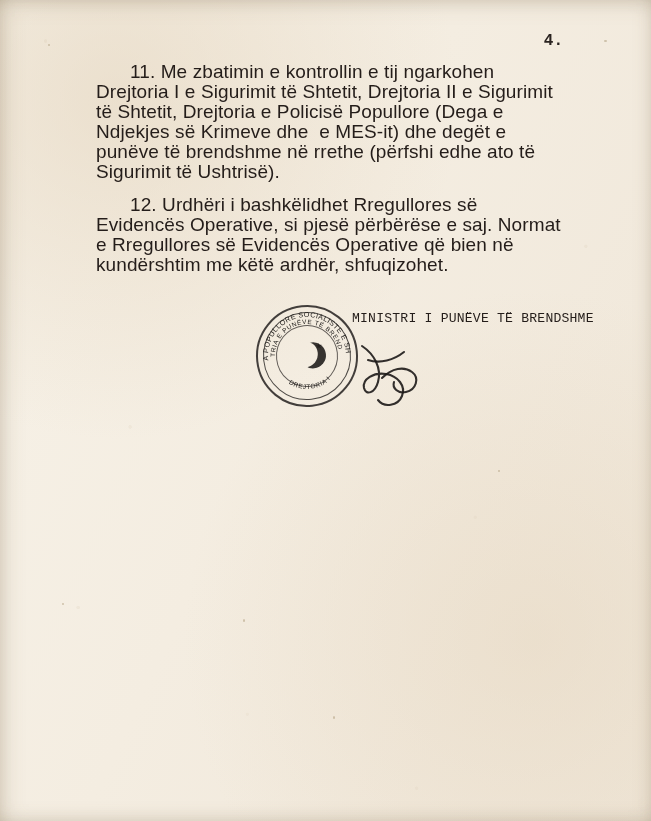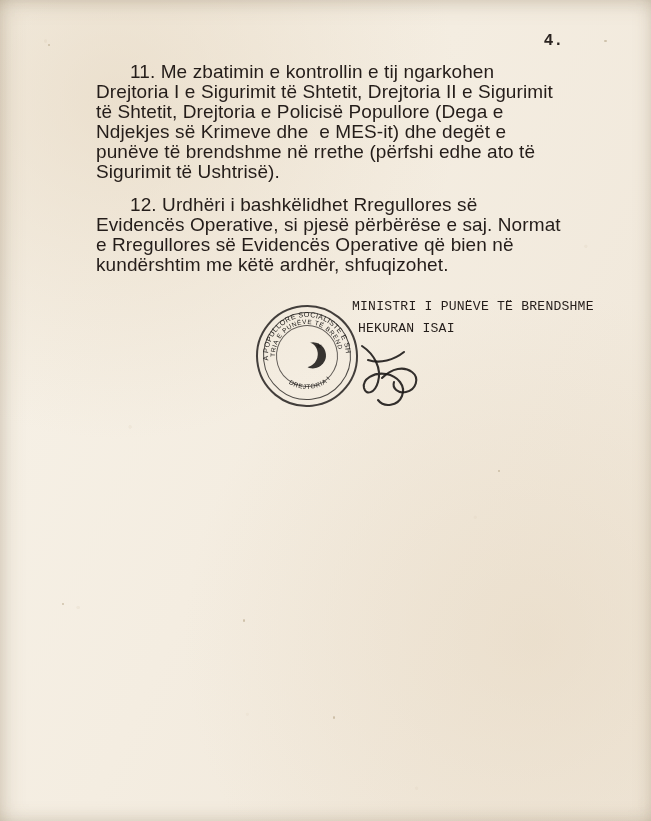--- a/index.html
+++ b/index.html
@@ -77,21 +77,21 @@
   .para {
     margin: 0 0 13px 0;
     text-indent: 34px;
     white-space: pre-wrap;
   }
   .para.second { margin-top: 4px; }
 
   .signature-block {
     position: absolute;
     left: 352px;
-    top: 296px;
+    top: 308px;
     color: #241d1a;
     font-family: "Liberation Mono", monospace;
     font-size: 13.1px;
     line-height: 22px;
     letter-spacing: 0.2px;
   }
   .sig-name { padding-left: 6px; }
 
   
   .stamp {
@@ -214,21 +214,20 @@
       </text>
     </svg>
     <div class="emblem">
       <div class="crescent"></div>
       <div class="star">★</div>
     </div>
   </div>
 
   <div class="signature-block">
     <div>MINISTRI I PUNËVE TË BRENDSHME</div>
-    <div class="sig-name">HEKURAN ISAI</div>
   </div>
 
   <svg class="signature-mark" viewBox="0 0 86 86">
     <path d="M10,8 C22,16 30,30 26,44 C23,55 14,58 12,50 C10,41 22,34 34,36 C46,38 54,48 50,58 C46,68 32,70 26,62"></path>
     <path d="M16,22 C28,26 42,22 52,14"></path>
     <path d="M30,40 C40,30 52,28 60,34 C68,40 64,52 54,54 C46,56 40,50 42,44"></path>
   </svg>
 
   <div class="speck" style="left:48px;  top:44px;  width:2px; height:2px;"></div>
   <div class="speck" style="left:604px; top:40px;  width:3px; height:1.5px;"></div>

